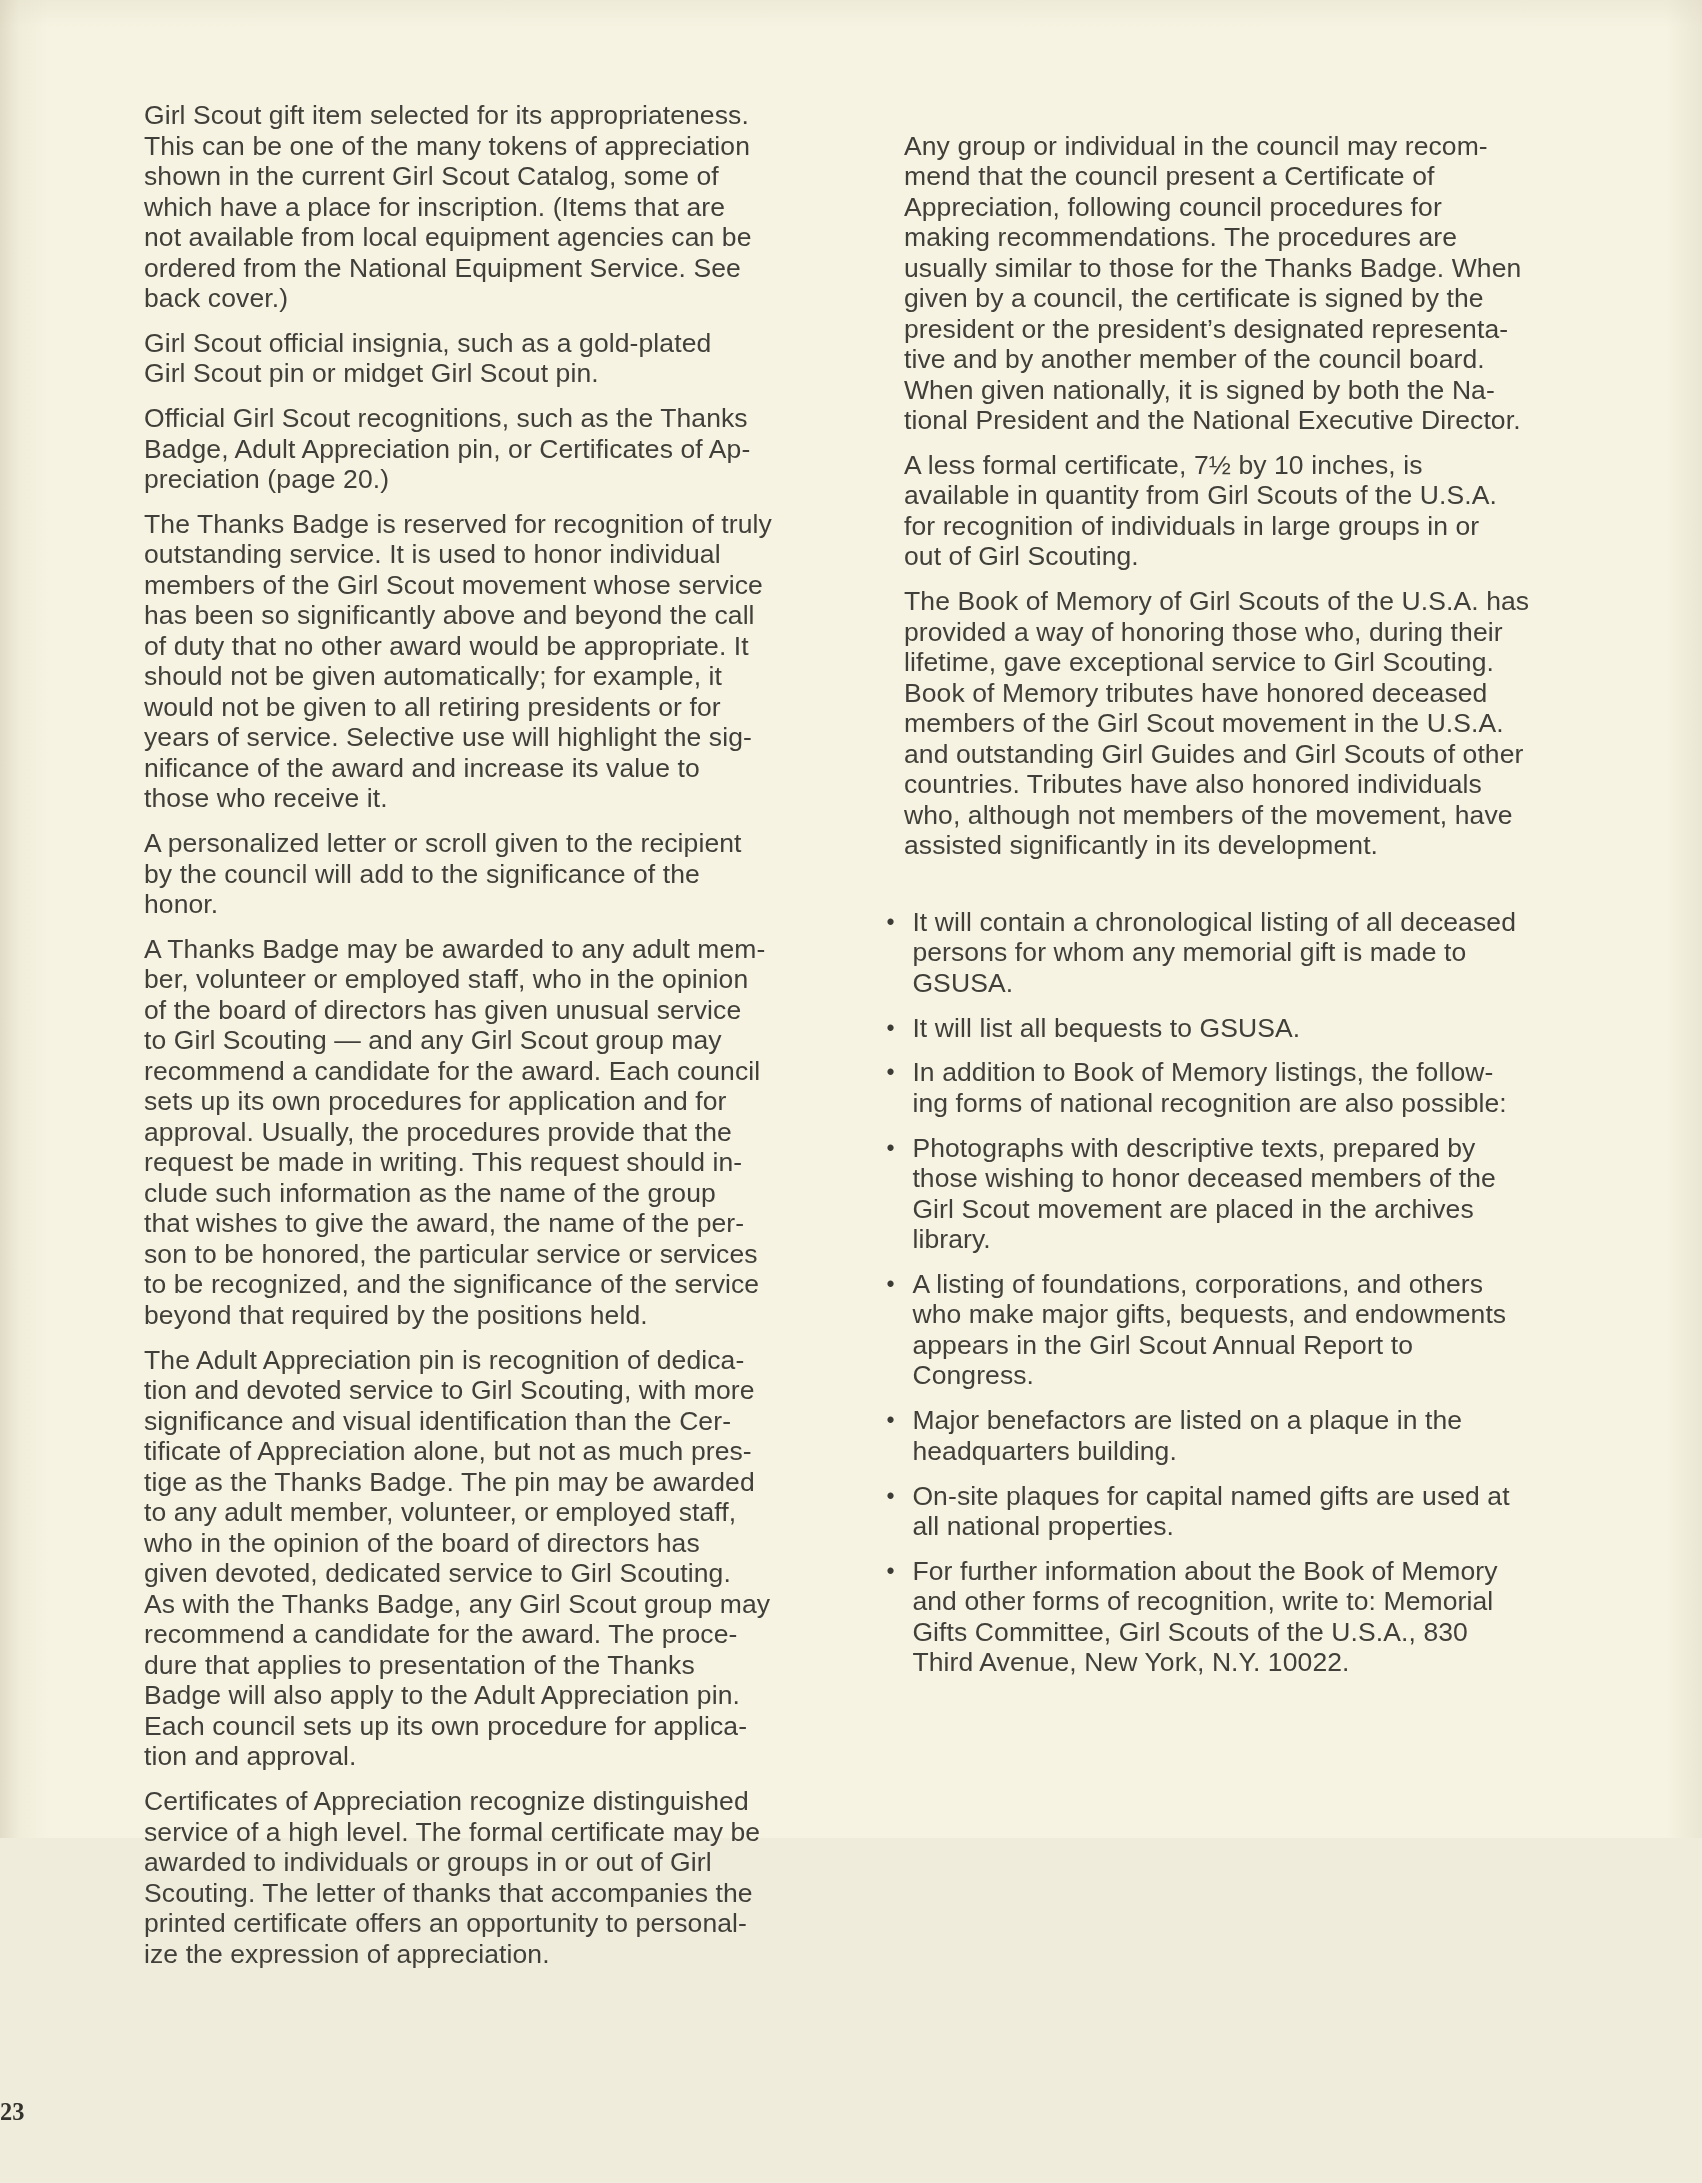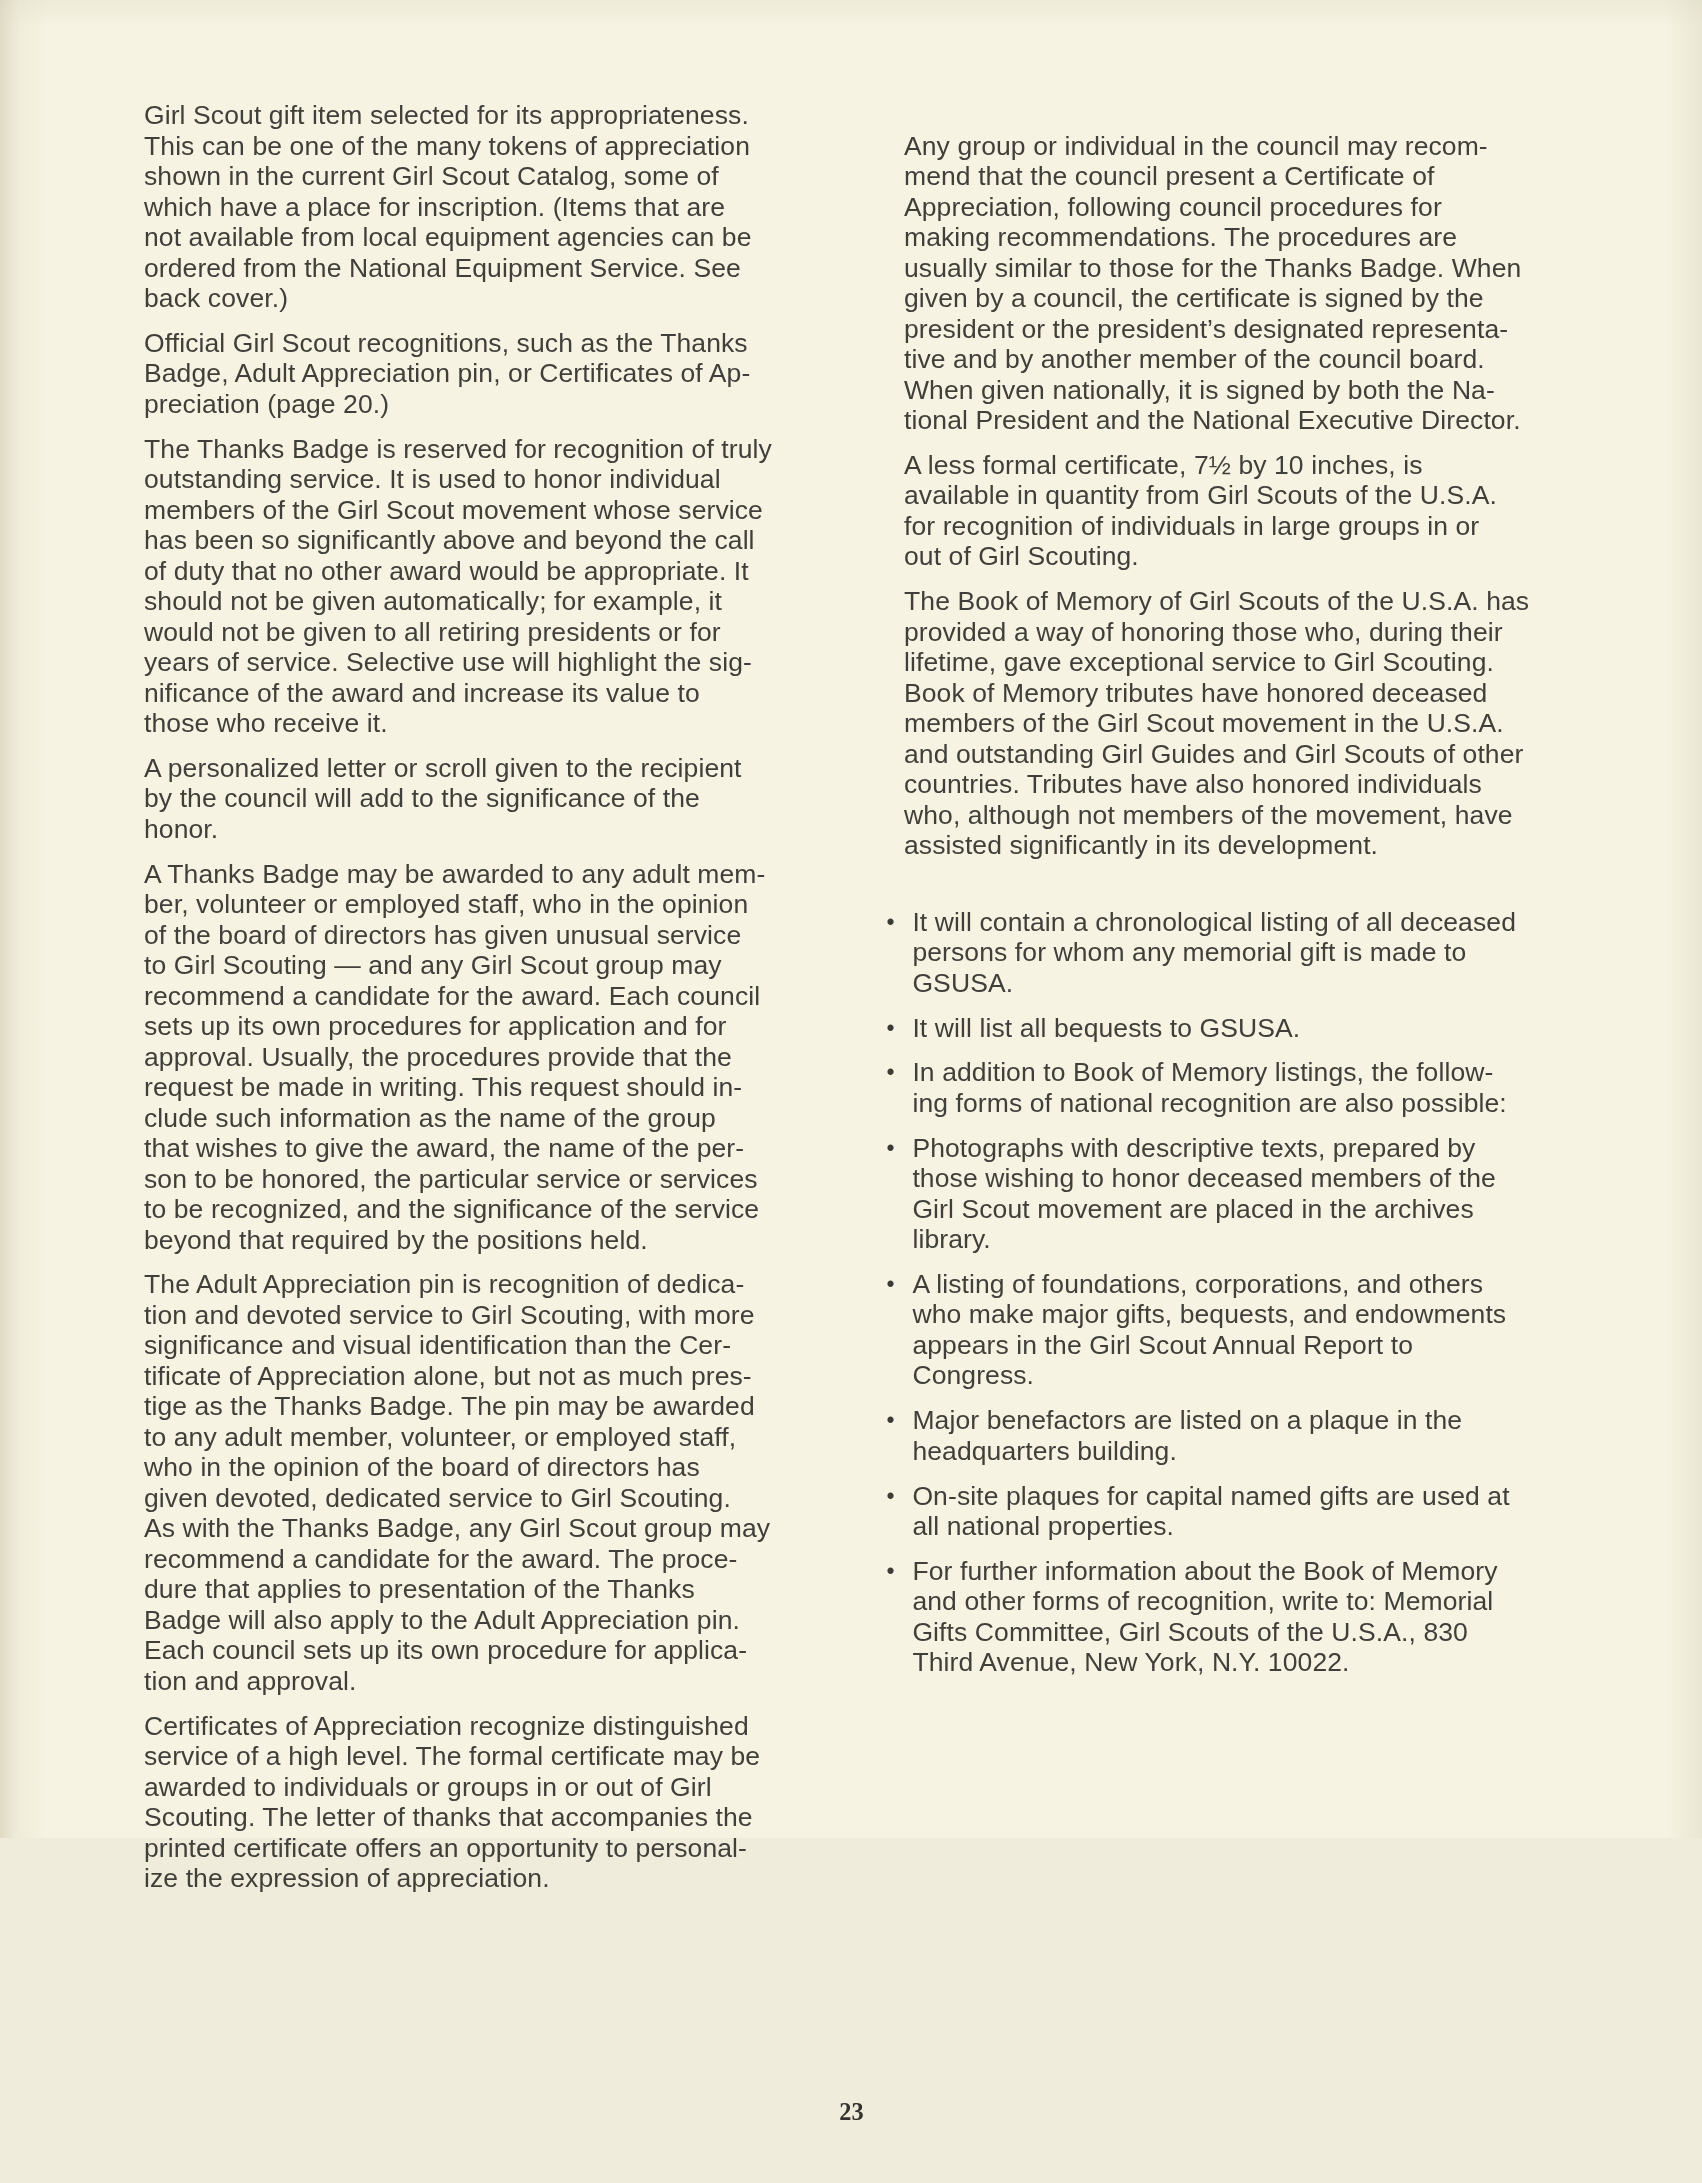--- a/index.html
+++ b/index.html
@@ -34,39 +34,40 @@
   .bullet .dot{
     flex:0 0 26px;
     margin-left:-17.6px;
     font-size:23px;
     line-height:30.5px;
     color:#3c3b35;
   }
   .bullet .btxt{flex:1;white-space:pre-line;}
   .page-number{
     position:absolute;left:0;right:0;top:2098px;
-    text-align:center;
+    text-align:left;
     font-family:"Liberation Serif","DejaVu Serif",serif;
     font-weight:bold;
     font-size:24.4px;
     color:#33322c;
   }
 </style>
 </head>
 <body>
 
 <div class="page">
 
   <div class="col col-left"><p class="para">Girl Scout gift item selected for its appropriateness.
 This can be one of the many tokens of appreciation
 shown in the current Girl Scout Catalog, some of
 which have a place for inscription. (Items that are
 not available from local equipment agencies can be
 ordered from the National Equipment Service. See
-back cover.)</p><p class="para">Official Girl Scout recognitions, such as the Thanks
+back cover.)</p><p class="para">Girl Scout official insignia, such as a gold-plated
+Girl Scout pin or midget Girl Scout pin.</p><p class="para">Official Girl Scout recognitions, such as the Thanks
 Badge, Adult Appreciation pin, or Certificates of Ap-
 preciation (page 20.)</p><p class="para">The Thanks Badge is reserved for recognition of truly
 outstanding service. It is used to honor individual
 members of the Girl Scout movement whose service
 has been so significantly above and beyond the call
 of duty that no other award would be appropriate. It
 should not be given automatically; for example, it
 would not be given to all retiring presidents or for
 years of service. Selective use will highlight the sig-
 nificance of the award and increase its value to

